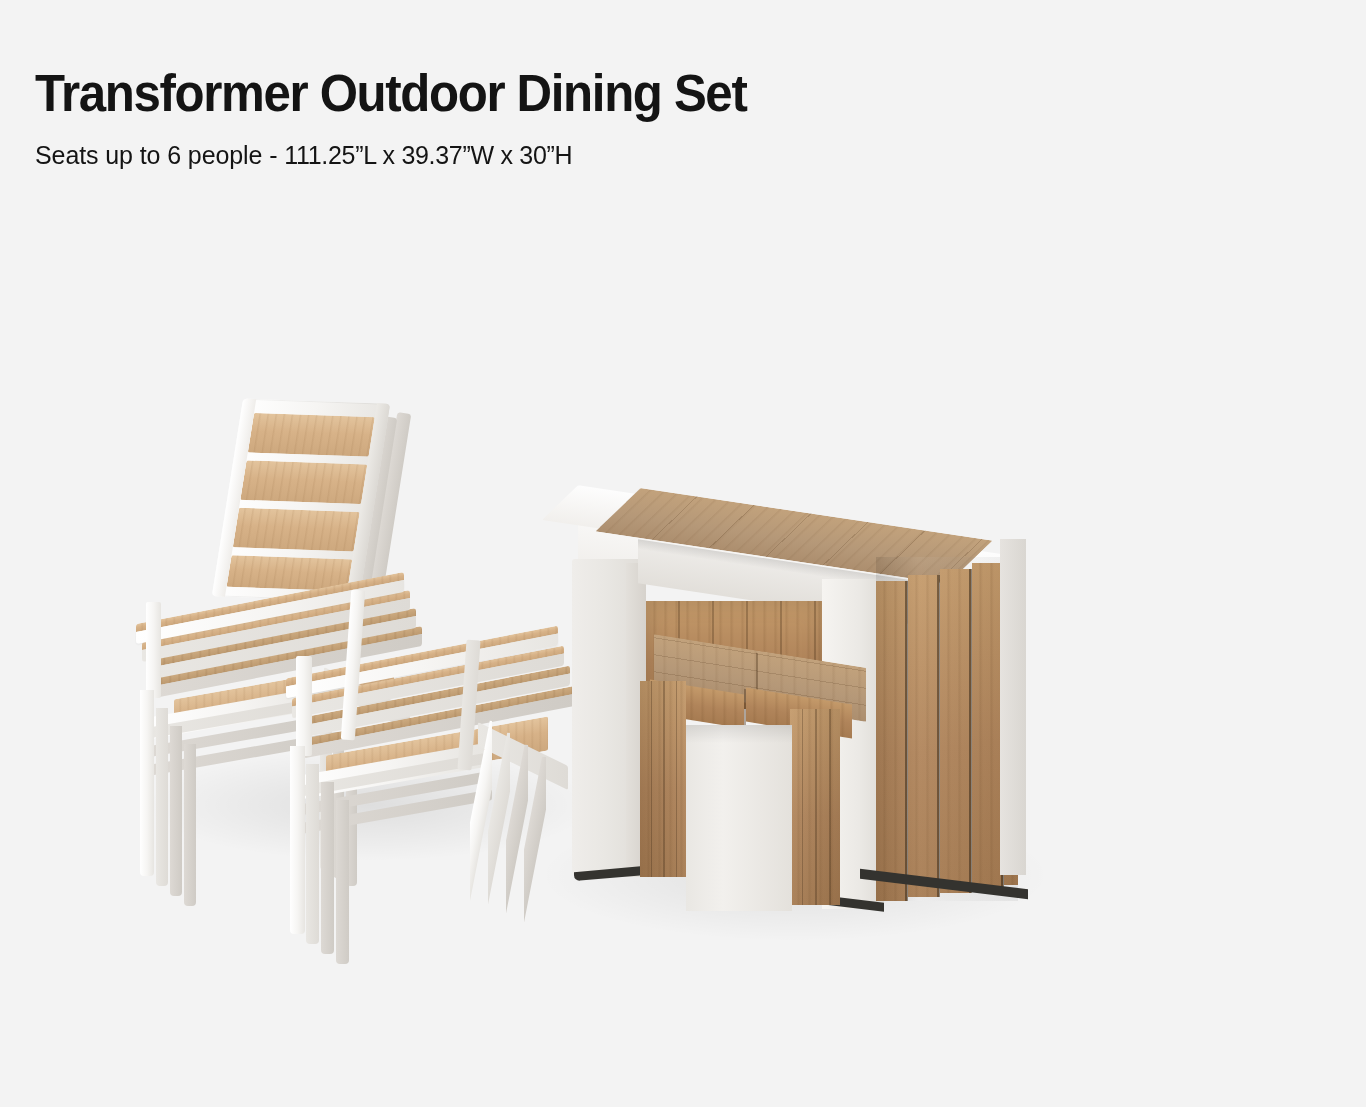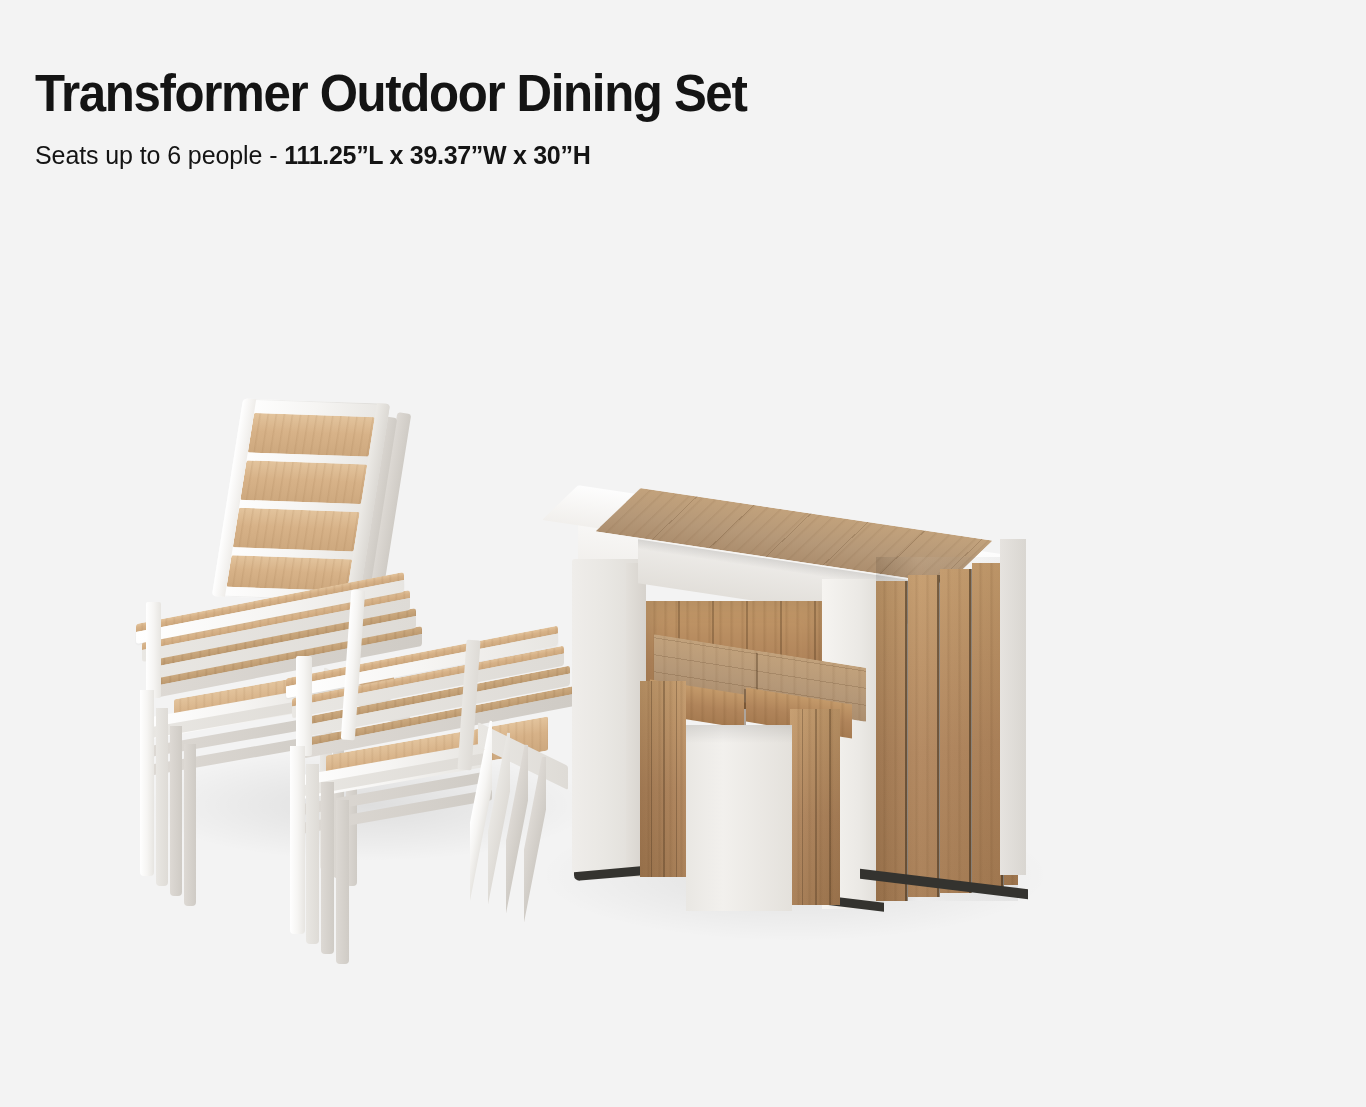--- a/index.html
+++ b/index.html
@@ -41,21 +41,21 @@
   .seats-line{
     margin:0;
     margin-top:20px;
     font-size:25px;
     font-weight:400;
     letter-spacing:-0.1px;
     color:#141414;
     line-height:1.15;
     white-space:nowrap;
   }
-  .seats-line .dims{font-weight:700;letter-spacing:-0.3px;}
+  .seats-line .dims{font-weight:400;letter-spacing:-0.3px;}
 
   
   .scene{
     position:absolute;
     left:0;top:330px;
     width:1366px;height:640px;
   }
 
   
   .pc{position:absolute;}

